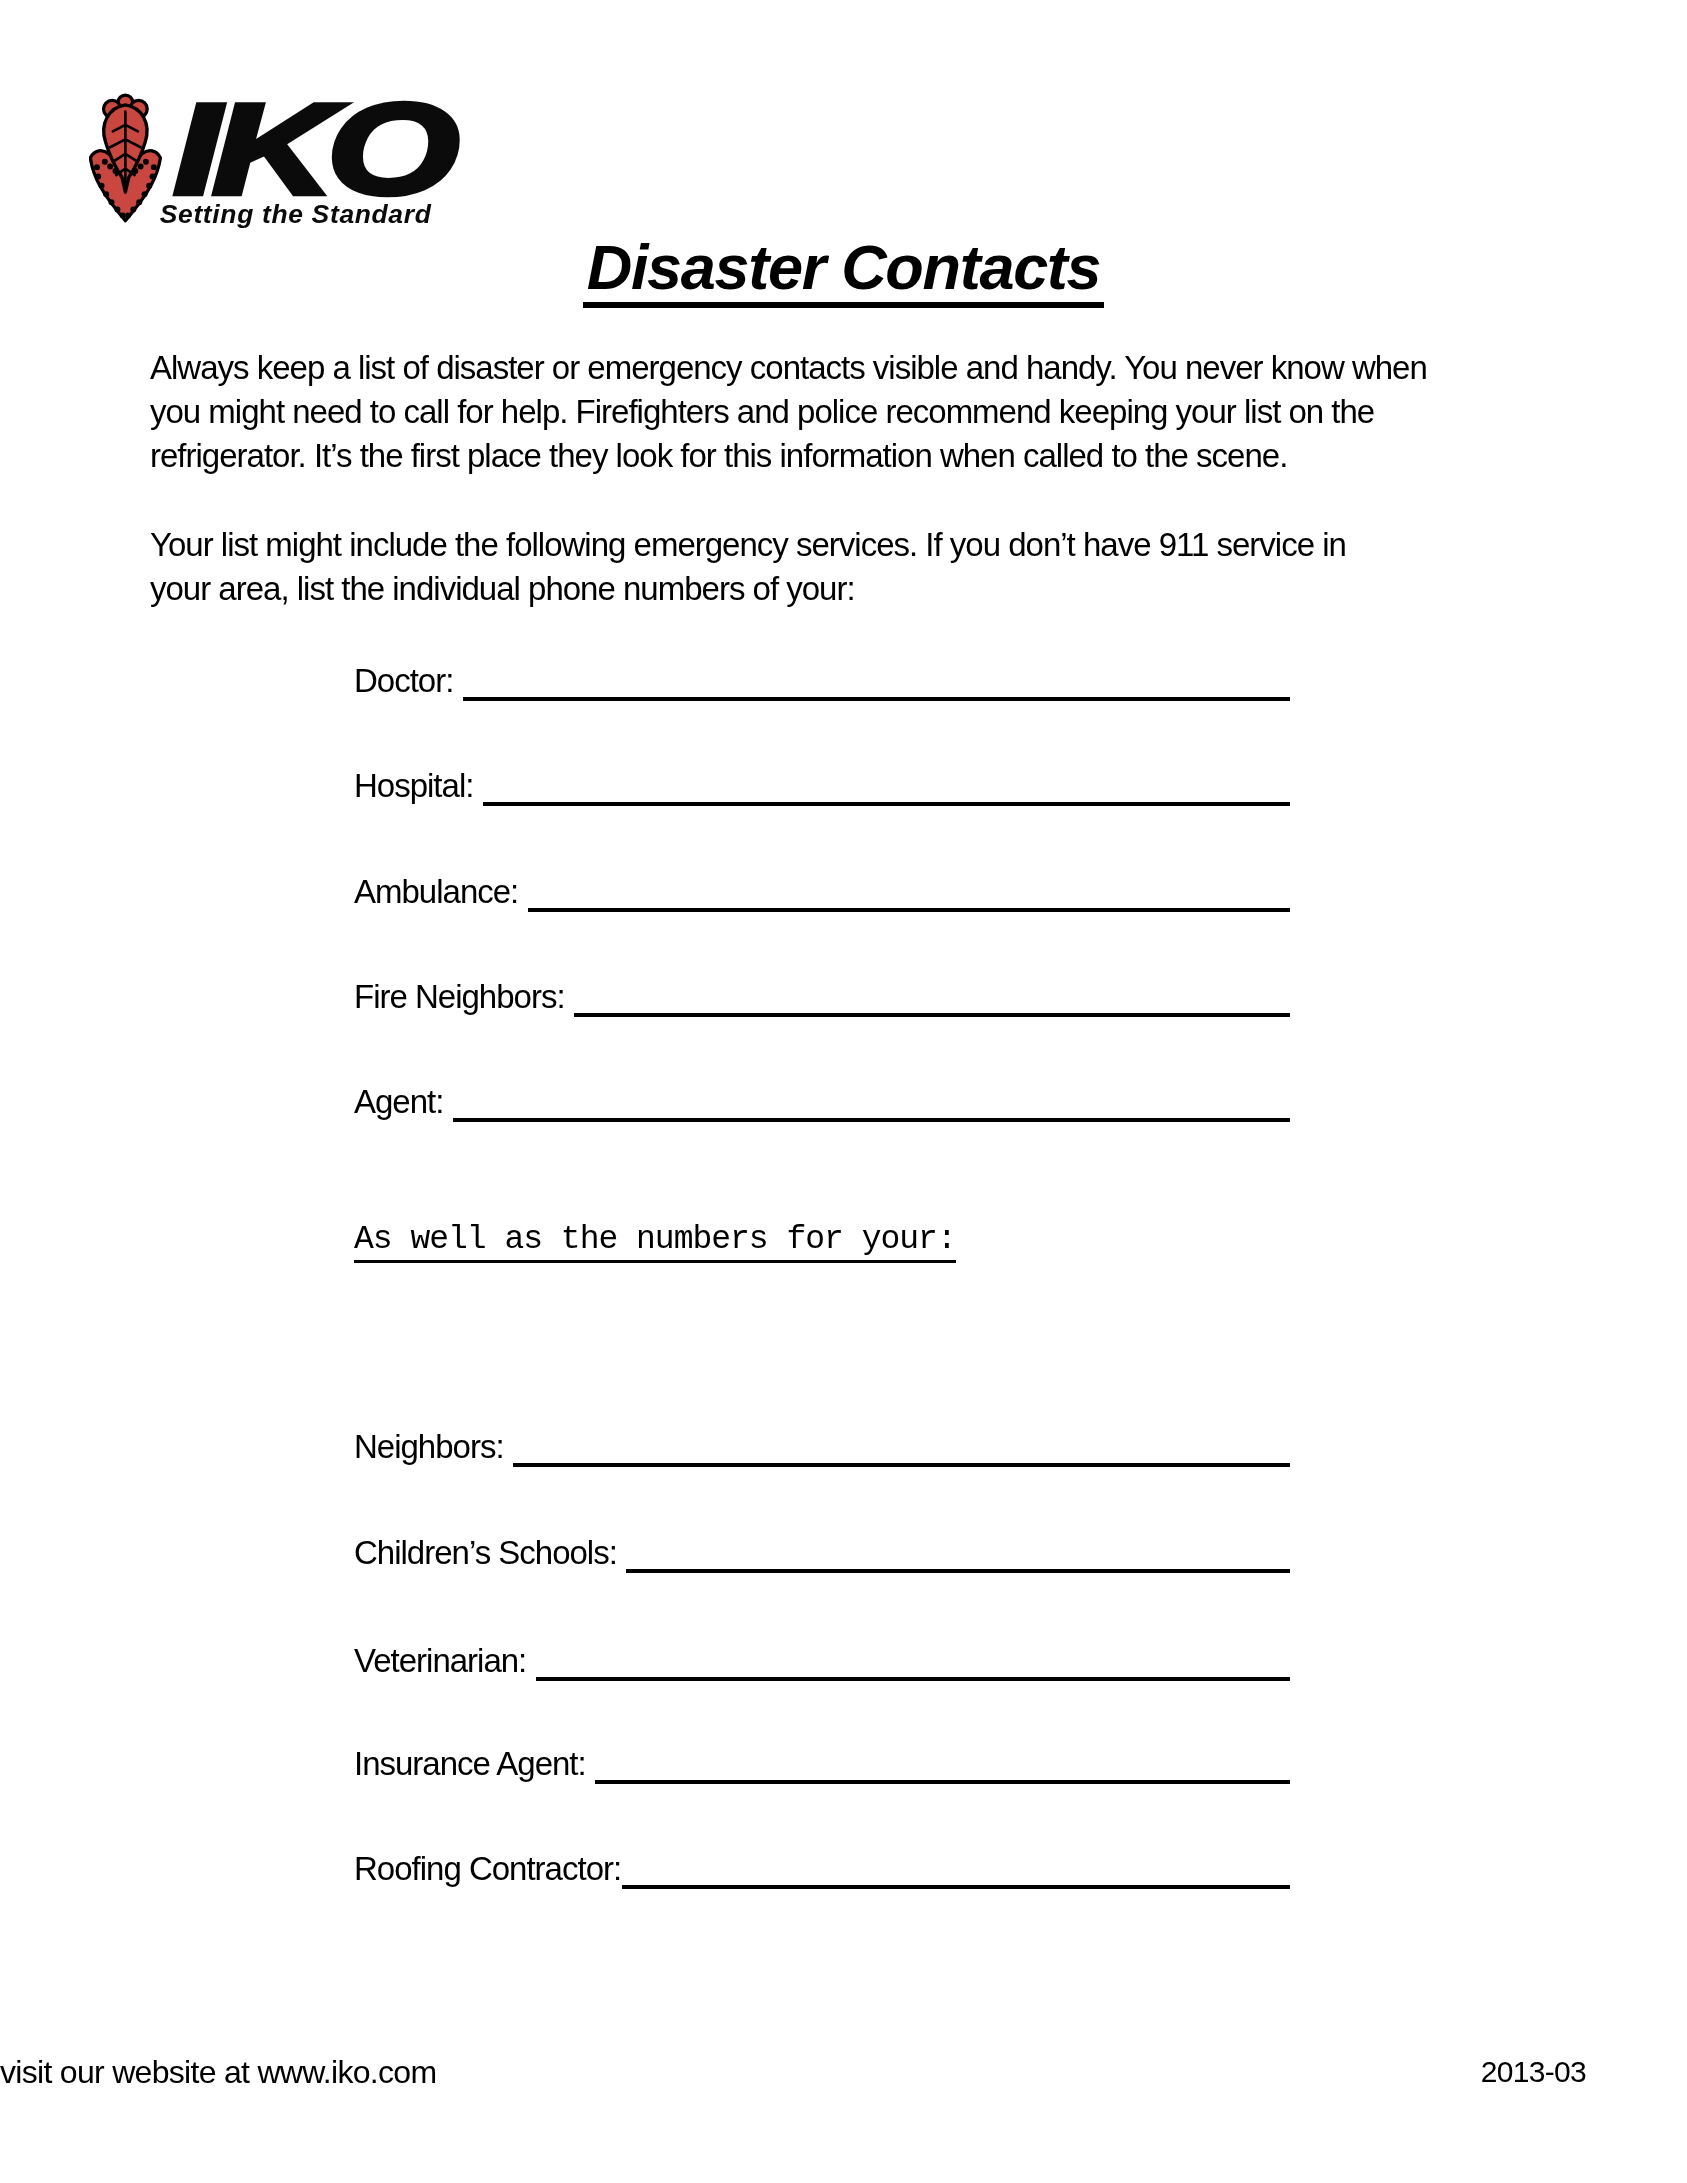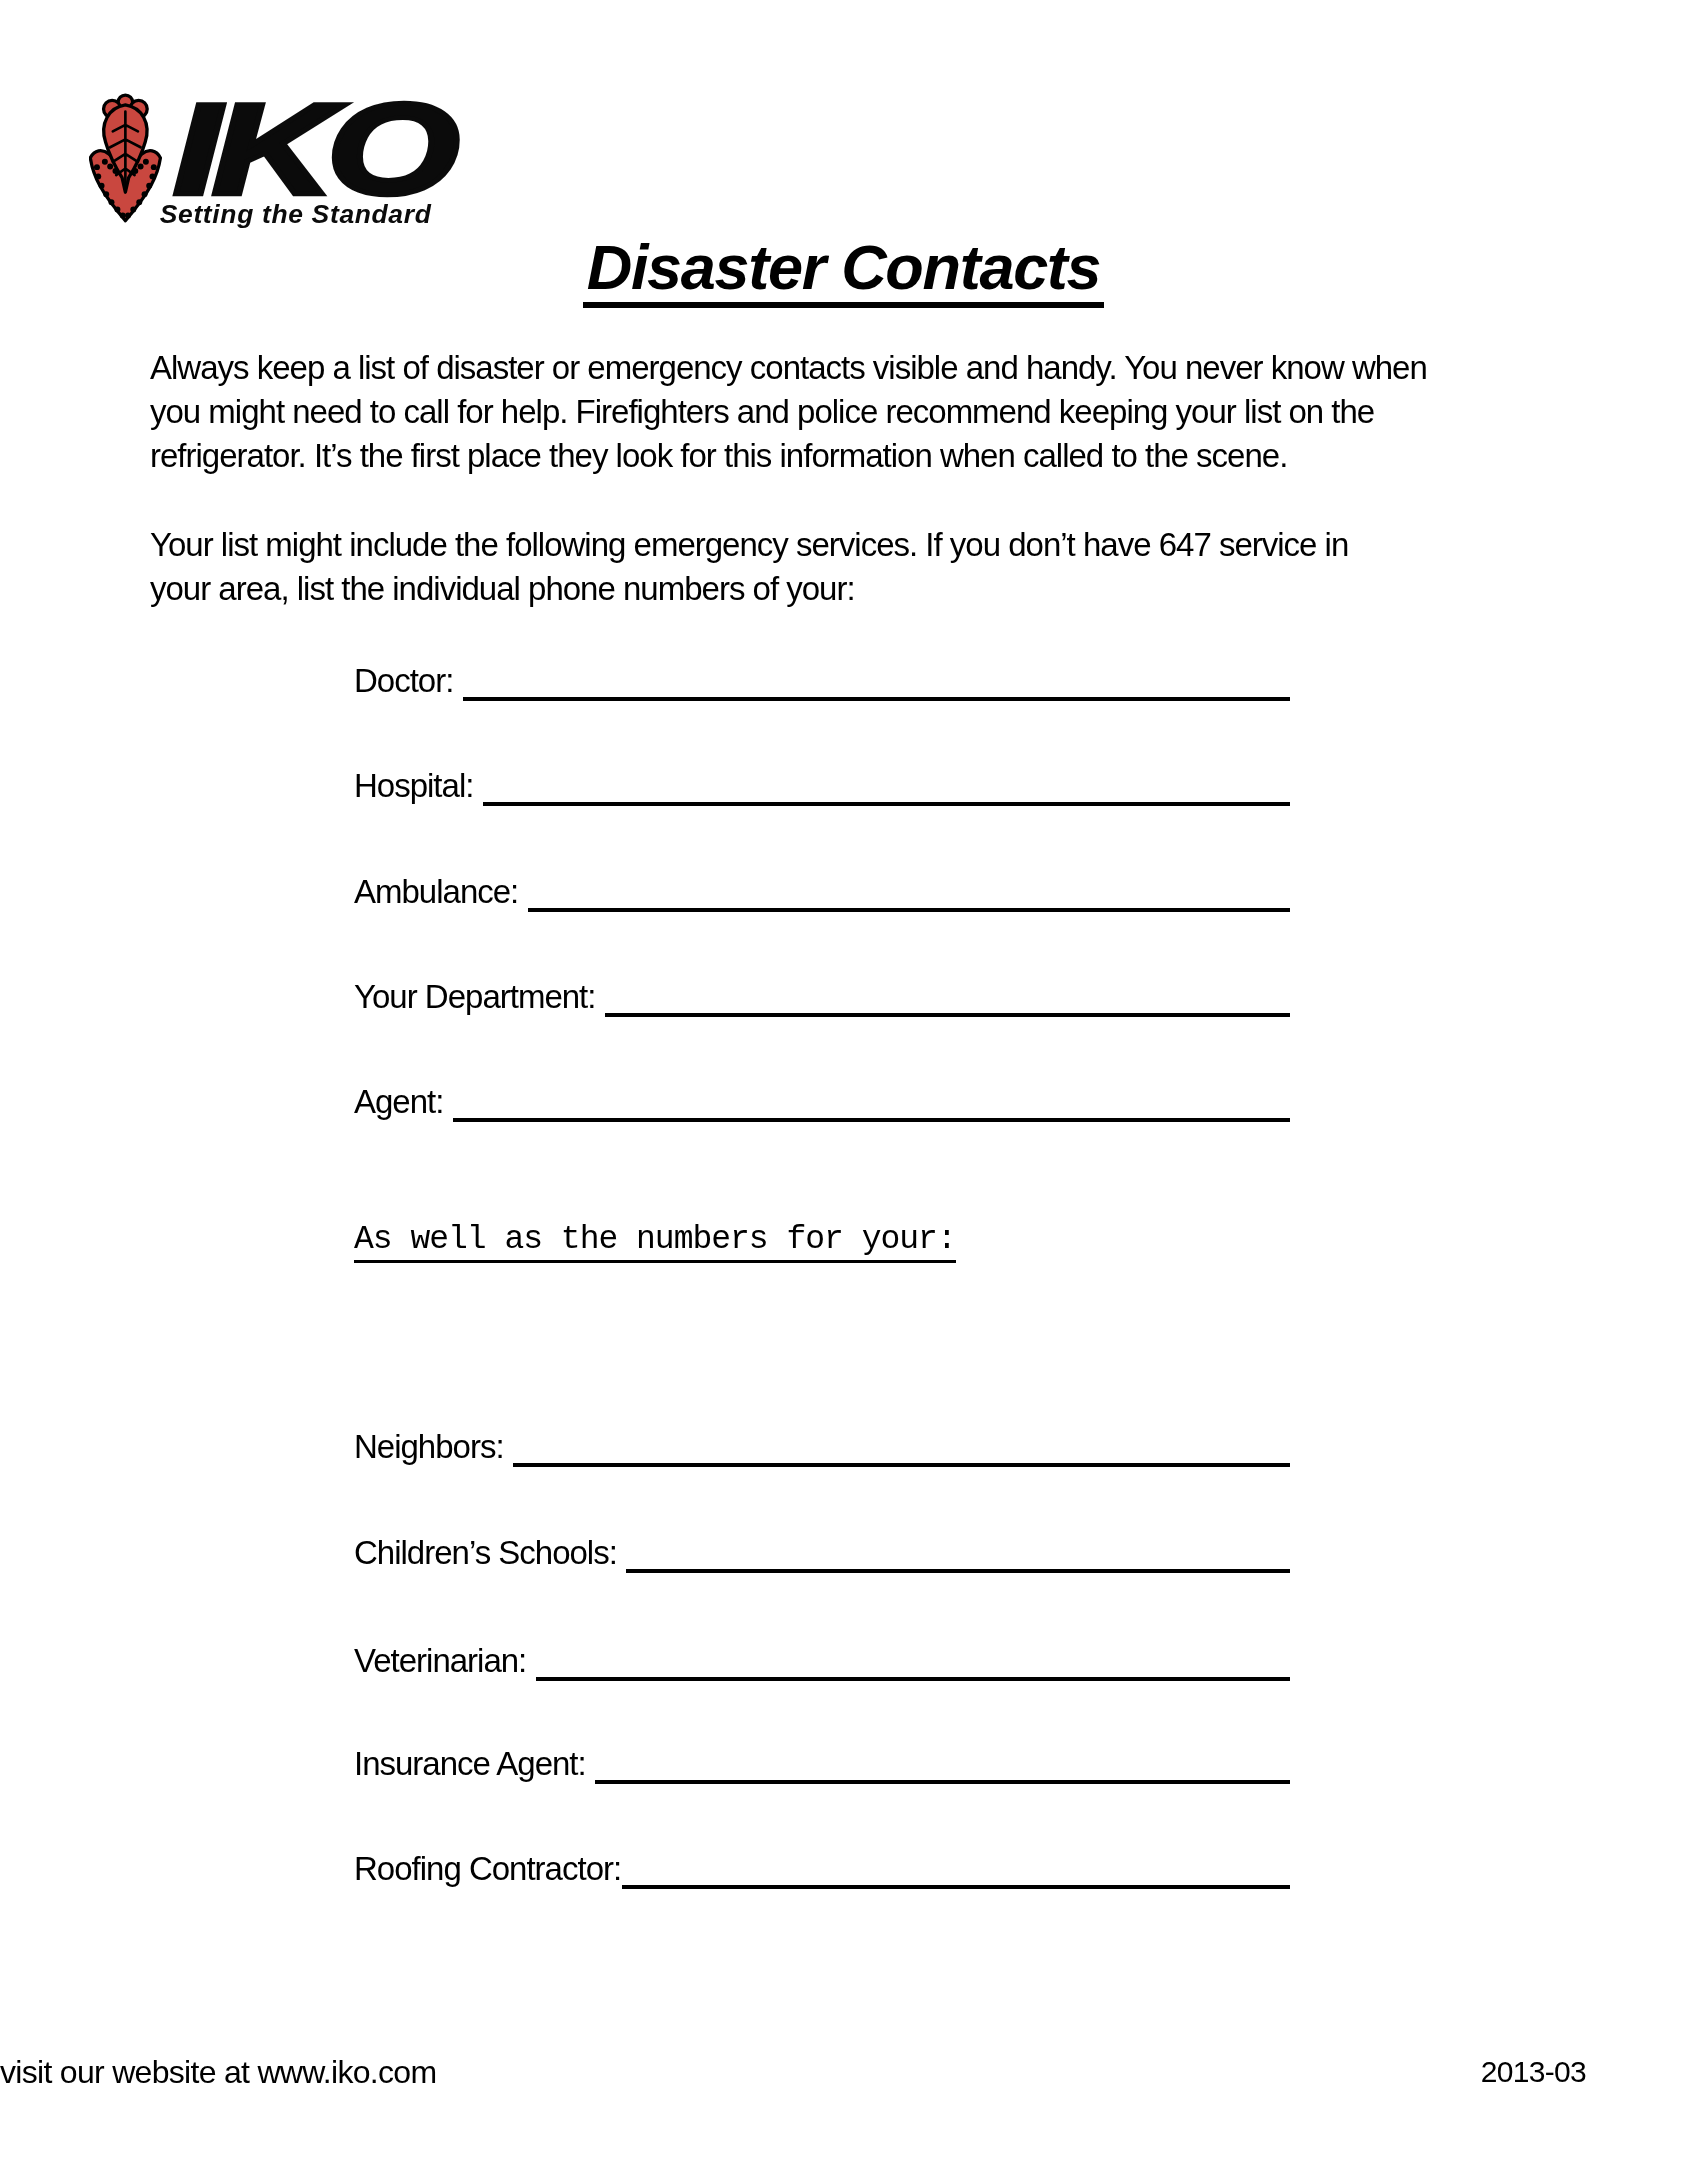--- a/index.html
+++ b/index.html
@@ -132,37 +132,37 @@
     <text class="tagline" x="107" y="197">Setting the Standard</text>
   </svg>
 
   <div class="title">
     <span>Disaster Contacts</span>
   </div>
 
   <div class="para para1">Always keep a list of disaster or emergency contacts visible and handy. You never know when
 you might need to call for help. Firefighters and police recommend keeping your list on the
 refrigerator. It’s the first place they look for this information when called to the scene.</div>
-  <div class="para para2">Your list might include the following emergency services. If you don’t have 647 service in
+  <div class="para para2">Your list might include the following emergency services. If you don’t have 911 service in
 your area, list the individual phone numbers of your:</div>
 
   <div class="frow" style="top:753px">
     <span class="flabel">Hospital:</span>
     <span class="fline"><span class="fvalue"></span></span>
   </div>
   <div class="frow" style="top:648px">
     <span class="flabel">Doctor:</span>
     <span class="fline"><span class="fvalue"></span></span>
   </div>
   <div class="frow" style="top:859px">
     <span class="flabel">Ambulance:</span>
     <span class="fline"><span class="fvalue"></span></span>
   </div>
   <div class="frow" style="top:964px">
-    <span class="flabel">Your Department:</span>
+    <span class="flabel">Fire Neighbors:</span>
     <span class="fline"><span class="fvalue"></span></span>
   </div>
   <div class="frow" style="top:1069px">
     <span class="flabel">Agent:</span>
     <span class="fline"><span class="fvalue"></span></span>
   </div>
 
   <div class="heading">
     <span>As well as the numbers for your:</span>
   </div>

